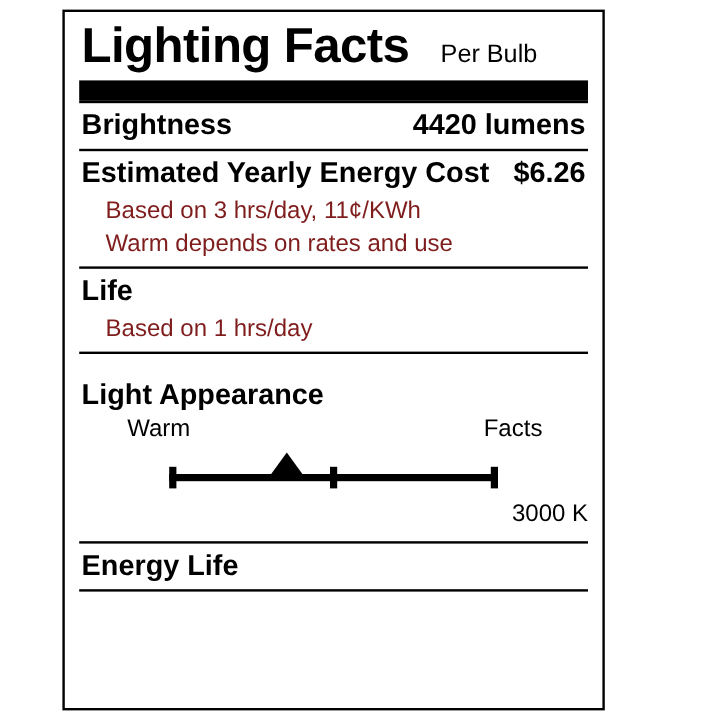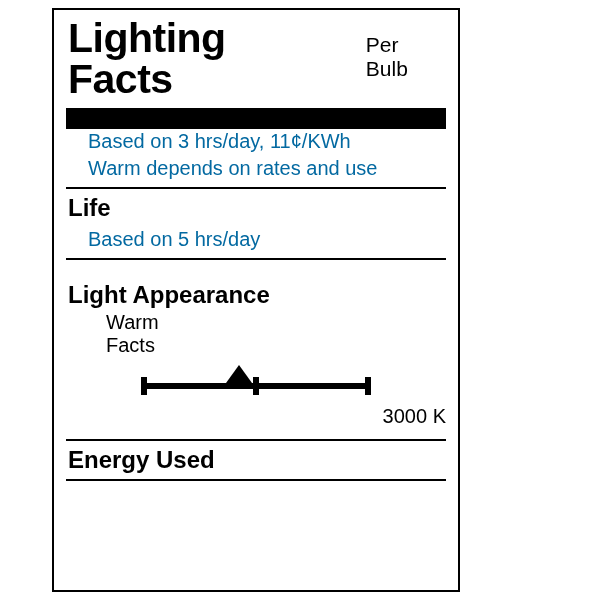--- a/index.html
+++ b/index.html
@@ -8,21 +8,21 @@
     background: #ffffff;
     width: 600px;
     height: 600px;
     font-family: "Liberation Sans", sans-serif;
   }
 
   #label {
     position: absolute;
     left: 52px;
     top: 8px;
-    width: 408px;
+    width: 452px;
     height: 584px;
     border: 2px solid #000000;
     box-sizing: border-box;
     background: #ffffff;
   }
 
   .inner {
     position: absolute;
     left: 12px;
     right: 12px;
@@ -71,40 +71,39 @@
     font-weight: bold;
     color: #000;
   }
   .row-value {
     font-size: 24px;
     font-weight: bold;
     color: #000;
   }
   .subline {
     font-size: 20px;
-    color: #0369a1;
+    color: #7f1d1d;
     padding: 1px 2px 3px 22px;
   }
 
   .section {
     padding-bottom: 4px;
   }
 
   
   .appearance-head {
     font-size: 24px;
     font-weight: bold;
     padding: 21px 2px 2px 2px;
   }
   .scale-labels {
     display: flex;
     justify-content: space-between;
     font-size: 20px;
     padding: 0 38px 2px 40px;
-    flex-direction: column;
   }
   .scale-wrap {
     position: relative;
     height: 40px;
     margin: 4px 0 0 0;
   }
   .scale-line {
     position: absolute;
     left: 75px;
     right: 75px;
@@ -147,33 +146,41 @@
   <div class="inner">
 
     <div class="title-row">
       <span class="title-main">Lighting Facts</span>
       <span class="title-sub">Per Bulb</span>
     </div>
 
     <div class="thick-bar"></div>
 
     <div class="rule"></div>
+    <div class="row">
+      <span class="row-label">Brightness</span>
+      <span class="row-value">4420 lumens</span>
+    </div>
 
     <div class="rule"></div>
     <div class="section">
+      <div class="row">
+        <span class="row-label">Estimated Yearly Energy Cost</span>
+        <span class="row-value">$6.26</span>
+      </div>
       <div class="subline">Based on 3 hrs/day, 11¢/KWh</div>
       <div class="subline">Warm depends on rates and use</div>
     </div>
 
     <div class="rule"></div>
     <div class="section">
       <div class="row">
         <span class="row-label">Life</span>
       </div>
-      <div class="subline">Based on 5 hrs/day</div>
+      <div class="subline">Based on 1 hrs/day</div>
     </div>
 
     <div class="rule"></div>
     <div class="section">
       <div class="appearance-head">Light Appearance</div>
       <div class="scale-labels">
         <span>Warm</span>
         <span>Facts</span>
       </div>
       <div class="scale-wrap">
@@ -181,18 +188,18 @@
         <div class="scale-tick tick-left"></div>
         <div class="scale-tick tick-mid"></div>
         <div class="scale-tick tick-right"></div>
         <div class="scale-marker"></div>
       </div>
       <div class="kelvin">3000 K</div>
     </div>
 
     <div class="rule"></div>
     <div class="row">
-      <span class="row-label">Energy Used</span>
+      <span class="row-label">Energy Life</span>
     </div>
     <div class="rule"></div>
 
   </div>
 </div>
 
 </body></html>

